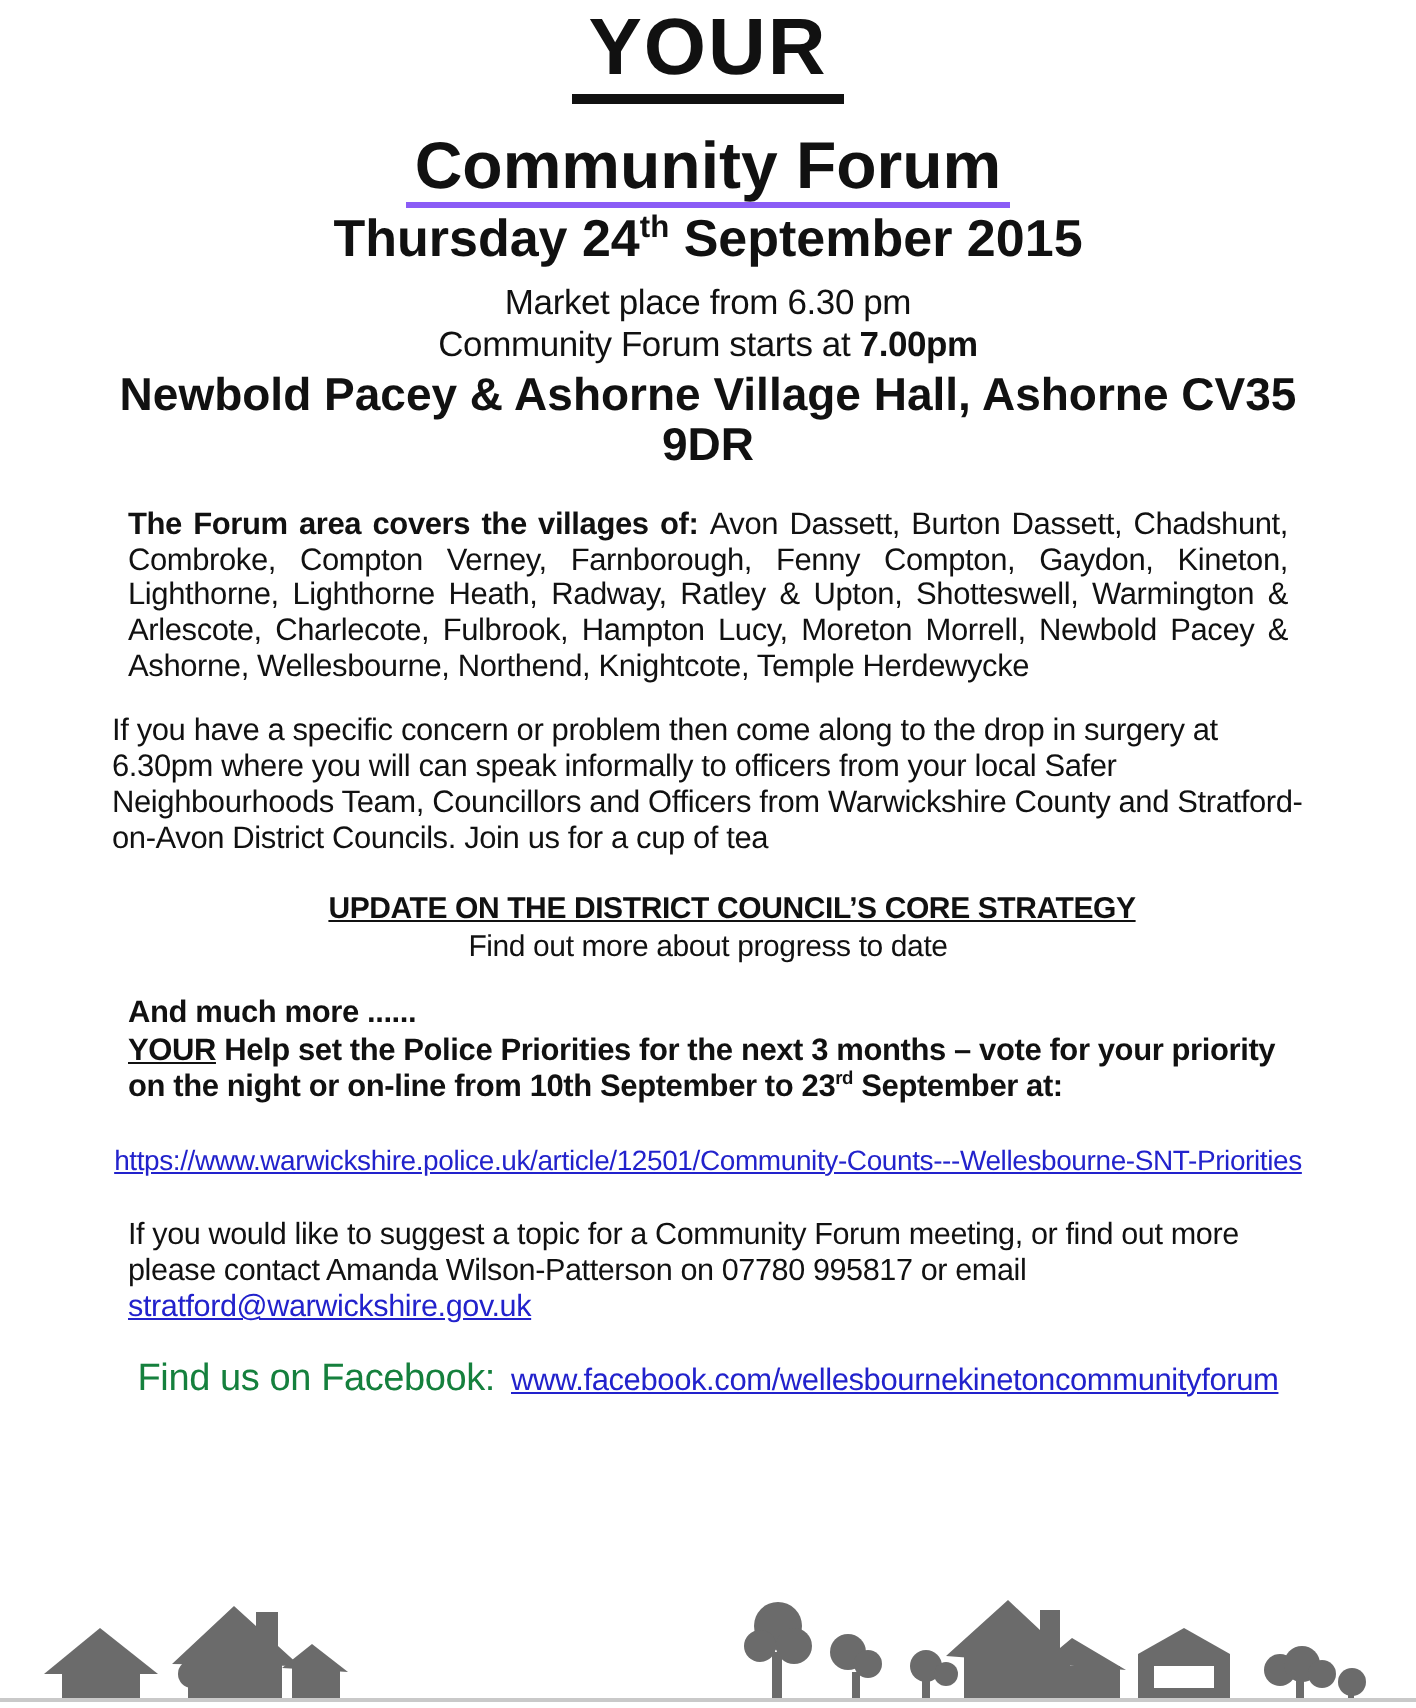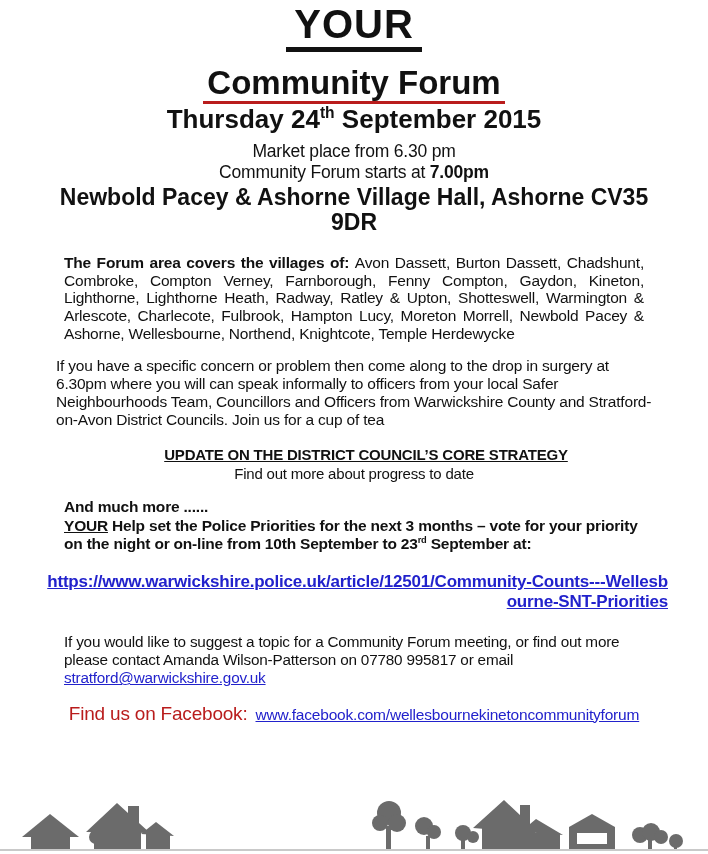--- a/index.html
+++ b/index.html
@@ -31,21 +31,21 @@
   }
   .title-forum {
     margin: 0 0 2px 0;
     text-align: center;
     font-size: 33px;
     font-weight: bold;
     line-height: 1.0;
   }
   .title-forum .ul-med {
     display: inline-block;
-    border-bottom: 3px solid #b91c1c;
+    border-bottom: 3px solid #8b5cf6;
     padding: 0 4px 2px 4px;
   }
   .event-date {
     text-align: center;
     font-size: 26px;
     font-weight: bold;
     line-height: 1.05;
     margin-bottom: 8px;
   }
   sup { font-size: 0.6em; line-height: 0; vertical-align: super; }
@@ -103,43 +103,43 @@
     margin: 1px 0 0 0;
     font-size: 15.5px;
     font-weight: bold;
     line-height: 1.2;
     letter-spacing: -0.2px;
   }
   .plus-para .ul { text-decoration: underline; }
 
   .police-link-wrap {
     margin: 18px 40px 0 40px;
-    text-align: right;
-    font-size: 17px;
-    font-weight: bold;
+    text-align: center;
+    font-size: 14px;
+    font-weight: normal;
     line-height: 1.2;
     letter-spacing: -0.2px;
     word-break: break-all;
   }
   a.link-blue { color: #2222cc; text-decoration: underline; }
 
   .contact {
     margin: 20px 64px 0 64px;
     font-size: 15.3px;
     line-height: 1.2;
     letter-spacing: -0.2px;
   }
   .facebook {
     margin-top: 14px;
     text-align: center;
     line-height: 1.25;
   }
   .facebook .fb-label {
     font-size: 19px;
-    color: #b91c1c;
+    color: #15803d;
     letter-spacing: -0.2px;
     margin-right: 8px;
   }
   .facebook a { font-size: 15.5px; letter-spacing: -0.2px; }
 
   
   .skyline {
     position: absolute;
     left: 0;
     bottom: 0;

